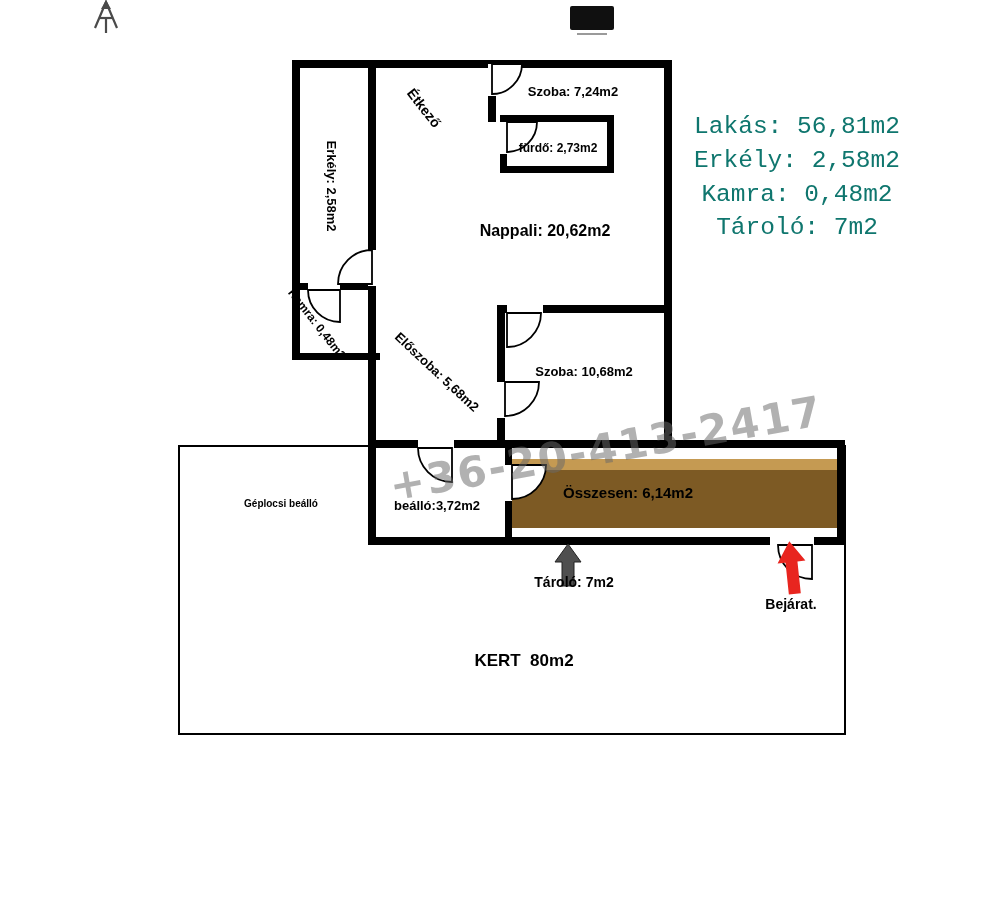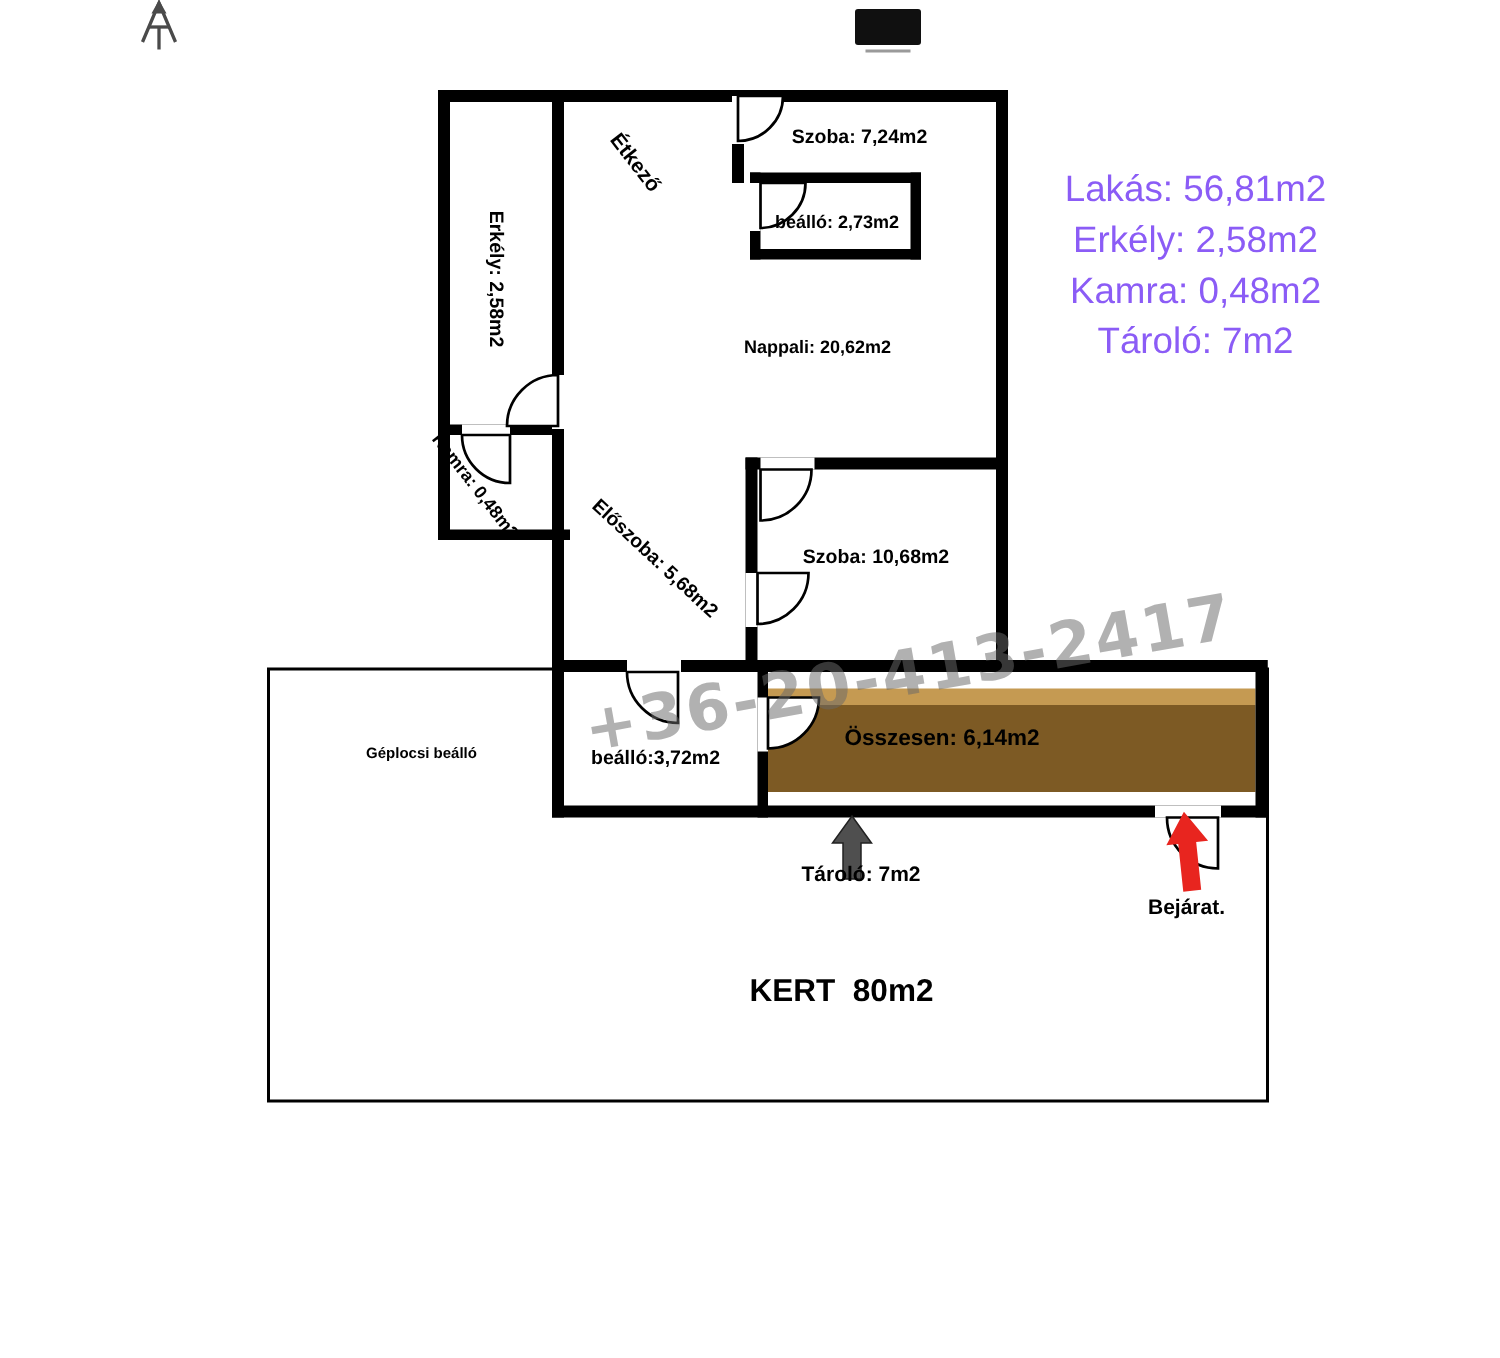--- a/index.html
+++ b/index.html
@@ -17,22 +17,22 @@
   .lbl {
     position:absolute; z-index:3; font-weight:bold; color:#000;
     white-space:nowrap; transform:translate(-50%,-50%);
     font-family:"Liberation Sans", sans-serif;
   }
   .rot90 { transform:translate(-50%,-50%) rotate(90deg); }
   .rot52 { transform:translate(-50%,-50%) rotate(52deg); }
   .rot43 { transform:translate(-50%,-50%) rotate(43deg); }
   .summary {
     position:absolute; left:672px; top:110px; width:250px; z-index:3;
-    text-align:center; font-size:24.5px; line-height:33.8px; color:#8b5cf6;
-    font-family:Liberation Sans, sans-serif;
+    text-align:center; font-size:24.5px; line-height:33.8px; color:#0f766e;
+    font-family:Liberation Mono, monospace;
   }
 </style>
 </head>
 <body>
 
 <div class="stage">
 
   <svg class="plan-svg" width="1000" height="905" viewBox="0 0 1000 905">
 
     <rect x="179" y="446" width="666" height="288" fill="none" stroke="#000" stroke-width="2"></rect>
@@ -108,33 +108,33 @@
     <g>
       <rect x="570" y="6" width="44" height="24" rx="2" fill="#101010"></rect>
       <rect x="577" y="33" width="30" height="2" fill="#9a9a9a"></rect>
     </g>
   </svg>
 
   <div class="watermark">+36-20-413-2417</div>
 
   <div class="lbl rot52" style="left:424px;top:108px;font-size:14px">Étkező</div>
   <div class="lbl" style="left:573px;top:91px;font-size:13px">Szoba: 7,24m2</div>
-  <div class="lbl" style="left:558px;top:148px;font-size:12px">beálló: 2,73m2</div>
-  <div class="lbl" style="left:545px;top:231px;font-size:12px">Nappali: 20,62m2</div>
+  <div class="lbl" style="left:558px;top:148px;font-size:12px">fürdő: 2,73m2</div>
+  <div class="lbl" style="left:545px;top:231px;font-size:16px">Nappali: 20,62m2</div>
   <div class="lbl rot90" style="left:331px;top:186px;font-size:13px">Erkély: 2,58m2</div>
   <div class="lbl rot52" style="left:317px;top:324px;font-size:12px">Kamra: 0,48m2</div>
   <div class="lbl rot43" style="left:437px;top:372px;font-size:13px">Előszoba: 5,68m2</div>
   <div class="lbl" style="left:584px;top:371px;font-size:13px">Szoba: 10,68m2</div>
   <div class="lbl" style="left:437px;top:505px;font-size:13px">beálló:3,72m2</div>
   <div class="lbl" style="left:628px;top:492px;font-size:15px">Összesen: 6,14m2</div>
 
   <div class="lbl" style="left:574px;top:582px;font-size:14px">Tároló: 7m2</div>
   <div class="lbl" style="left:791px;top:604px;font-size:14px">Bejárat.</div>
   <div class="lbl" style="left:281px;top:503px;font-size:10px">Géplocsi beálló</div>
-  <div class="lbl" style="left:561px;top:661px;font-size:21px">KERT&nbsp;&nbsp;80m2</div>
+  <div class="lbl" style="left:524px;top:661px;font-size:17px">KERT&nbsp;&nbsp;80m2</div>
 
   <div class="summary">
     <div>Lakás: 56,81m2</div>
     <div>Erkély: 2,58m2</div>
     <div>Kamra: 0,48m2</div>
     <div>Tároló: 7m2</div>
   </div>
 
 </div>
 

